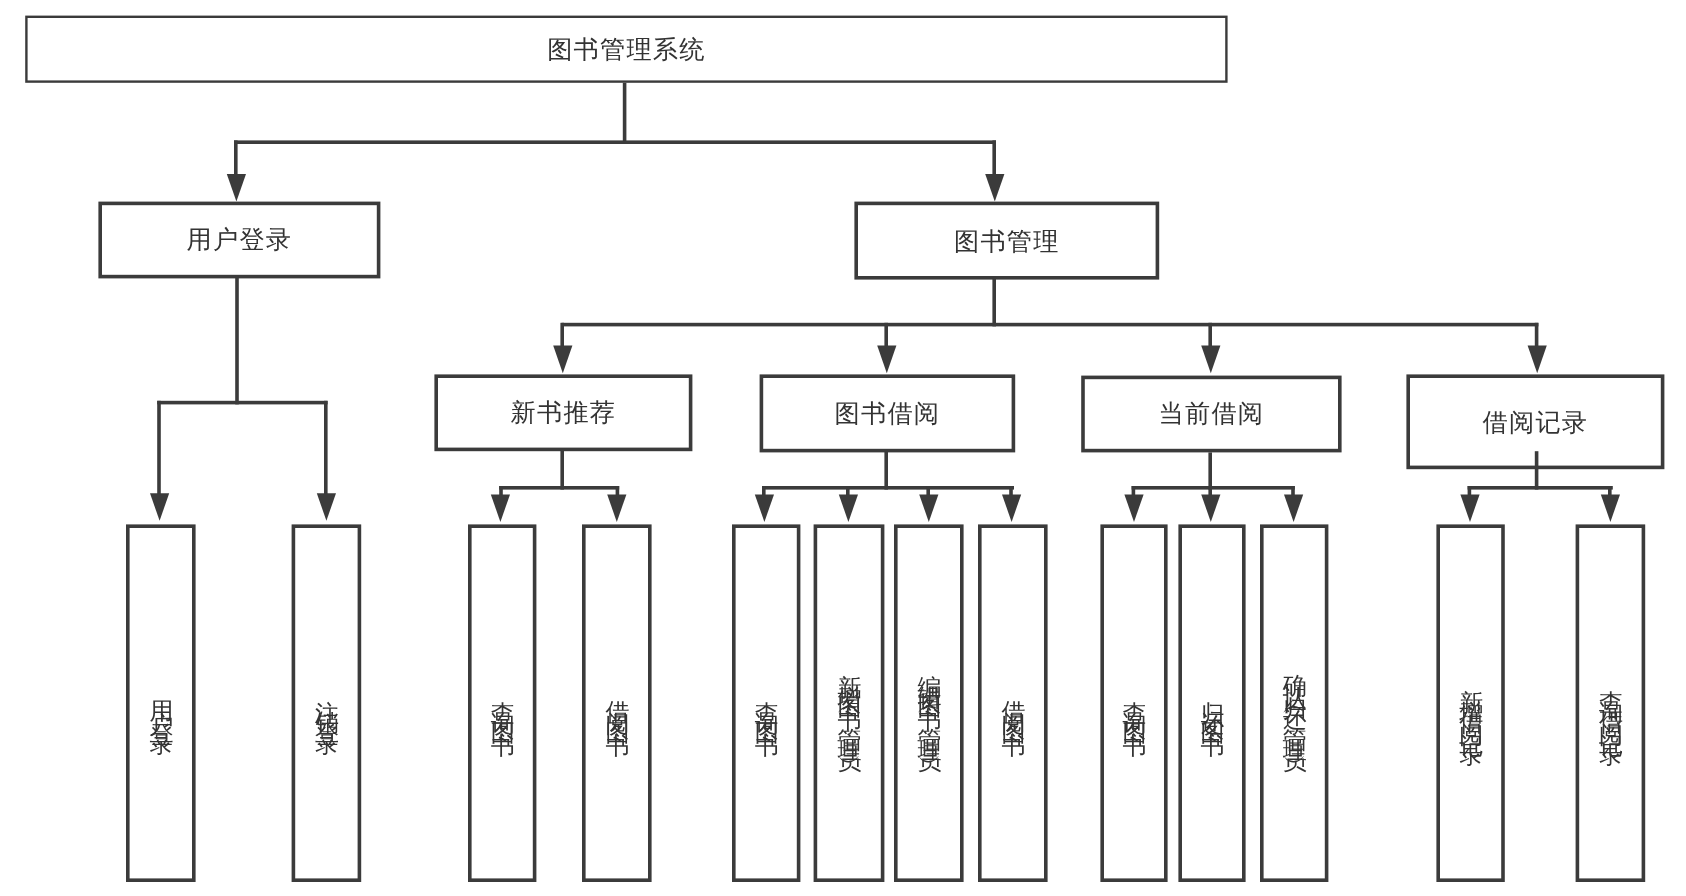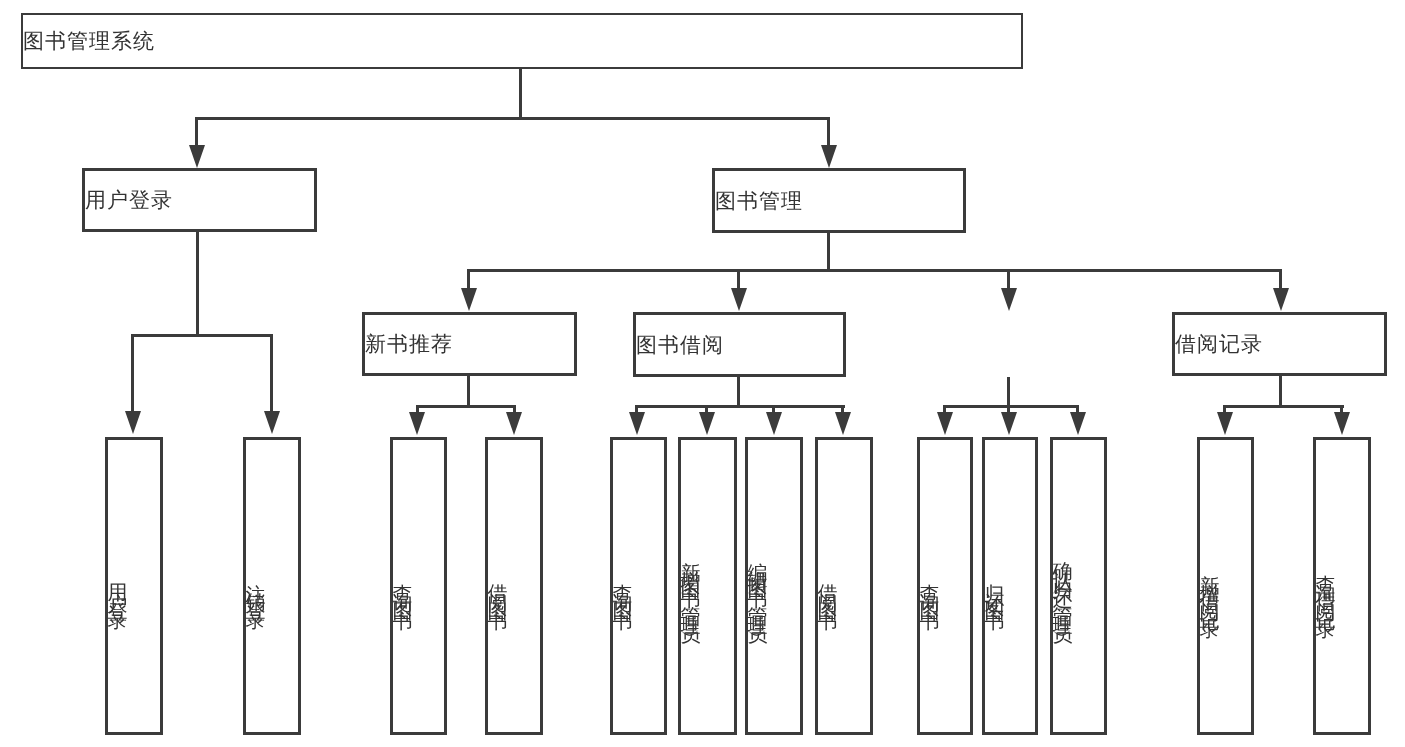--- a/index.html
+++ b/index.html
@@ -11,21 +11,21 @@
     position:relative;
     width:1405px;height:747px;
     background:var(--bg,#fff);
     overflow:hidden;
   }
   .box{
     position:absolute;
     box-sizing:border-box;
     background:#ffffff;
     border:3px solid var(--line,#3b3b3b);
-    display:flex;align-items:center;justify-content:flex-start;
+    display:flex;align-items:center;justify-content:center;
     color:var(--text,#333);
   }
   .hbox span{
     font-size:21px;
     letter-spacing:1px;
     white-space:nowrap;
   }
   .vbox span{
     writing-mode:vertical-rl;
     text-orientation:mixed;
@@ -100,21 +100,24 @@
     <div class="vl" style="left:1279px;top:269px;height:20px"></div>
     <div class="arrow" style="left:1273px;top:288px"></div>
   </div>
 
   <div class="box hbox" style="left:362px;top:312px;width:215px;height:64px">
     <span>新书推荐</span>
   </div>
   <div class="box hbox" style="left:633px;top:312px;width:213px;height:65px">
     <span>图书借阅</span>
   </div>
-  <div class="box hbox" style="left:1172px;top:312px;width:215px;height:64px">
+  <div class="box hbox" style="left:901px;top:313px;width:217px;height:64px">
+    <span>当前借阅</span>
+  </div>
+  <div class="box hbox" style="left:1172px;top:312px;width:215px;height:79px">
     <span>借阅记录</span>
   </div>
 
   <div>
     <div class="vl" style="left:467px;top:375px;height:33px"></div>
     <div class="hl" style="left:416px;top:405px;width:100px"></div>
     <div class="vl" style="left:416px;top:405px;height:9px"></div>
     <div class="arrow" style="left:409px;top:412px"></div>
     <div class="vl" style="left:513px;top:405px;height:9px"></div>
     <div class="arrow" style="left:506px;top:412px"></div>

